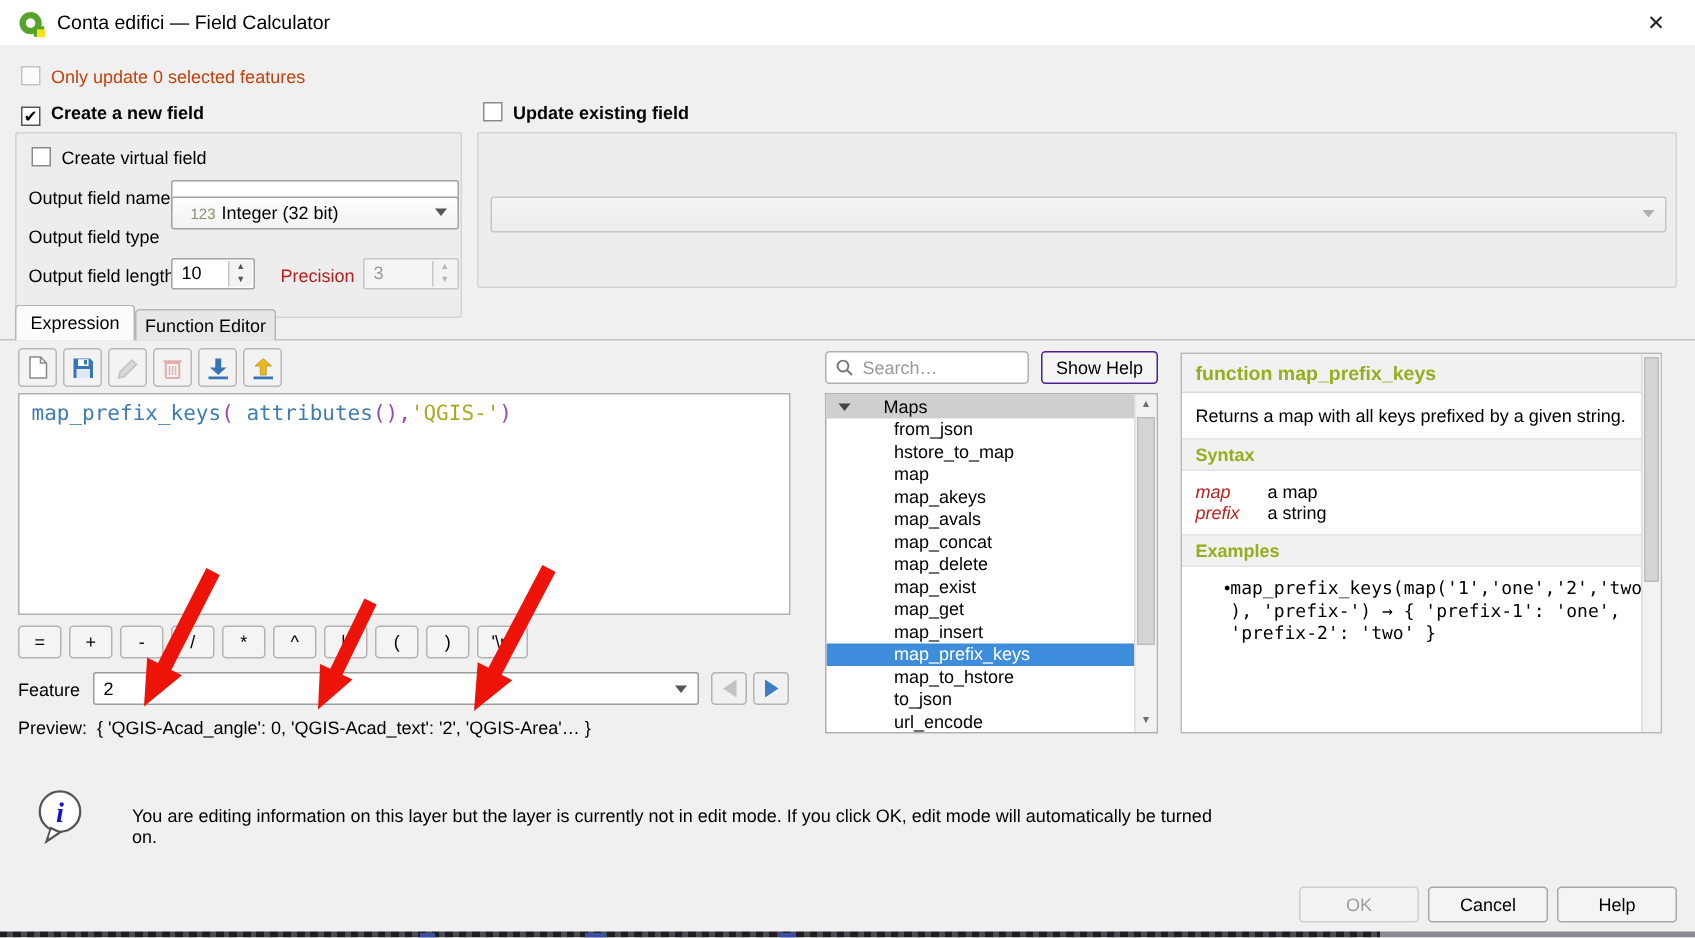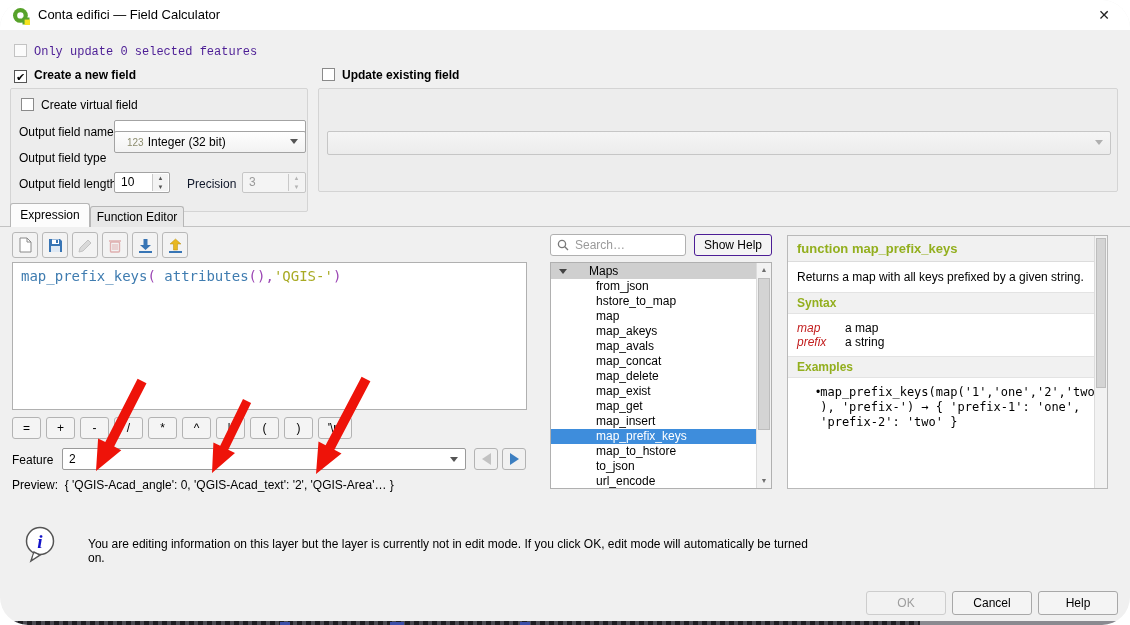--- a/index.html
+++ b/index.html
@@ -1,19 +1,19 @@
 <!DOCTYPE html>
 <html><head>
 <meta charset="utf-8">
 <style>
   * { box-sizing: border-box; margin: 0; padding: 0; }
   body { font-family: "Liberation Sans", sans-serif; }
   .screen {
     position: relative; width: 1130px; height: 625px;
-    background: #f0f0f0; font-size: 12px; color: #000; overflow: hidden; border-radius: 28px;
+    background: #f0f0f0; font-size: 12px; color: #000; overflow: hidden;
   }
   .abs { position: absolute; }
 
   
   .edge-strip { background: #4b4b52; }
   .dash-strip {
     background: repeating-linear-gradient(90deg, #1e1e22 0 5px, #4b4b52 5px 9px);
   }
   .blue-bit { background: #3b4ea8; }
 
@@ -21,21 +21,21 @@
   .titlebar { left:0; top:2; width:1130px; height:30px; background:#ffffff; }
   .titlebar .title { position:absolute; left:38px; top:0; line-height:30px; font-size:13px; }
   .close-btn { position:absolute; right:14px; top:0; width:24px; height:30px;
     text-align:center; line-height:30px; font-size:14px; color:#222; cursor:default; }
 
   
   .cb { display:inline-block; width:13px; height:13px; background:#fff;
     border:1px solid #8a8a8a; vertical-align:-2px; margin-right:7px;
     text-align:center; line-height:12px; font-size:11px; }
   .cb.disabled { border-color:#c3c3c3; background:#fbfbfb; }
-  .lbl-disabled { color:#4c1d95;font-family:Liberation Mono, monospace; }
+  .lbl-disabled { color:#c2410c; }
   .lbl-bold { font-weight:bold; }
 
   .groupbox { background:#ededed; border:1px solid #d4d4d4; border-radius:2px; }
 
   .field-label { position:absolute; font-size:12px; color:#000; }
   .txt-input { position:absolute; background:#fff; border:1px solid #a3a3a3; border-radius:2px; }
   .combo { position:absolute; background:linear-gradient(#fefefe,#f2f2f2);
     border:1px solid #a3a3a3; border-radius:2px; font-size:12px; }
   .combo .caret { position:absolute; right:7px; top:50%; margin-top:-3px;
     width:0; height:0; border-left:4px solid transparent; border-right:4px solid transparent;
@@ -170,21 +170,21 @@
       <span class="caret"></span>
     </div>
     <span class="field-label" style="left:8px;top:88px;">Output field length</span>
     <div class="spin" style="left:103px;top:83px;width:56px;height:21px;">
       <span class="val">10</span>
       <span class="btns">
           <span>▲</span>
           <span>▼</span>
         </span>
     </div>
-    <span class="field-label" style="left:176px;top:88px;color:#0f172a;">Precision</span>
+    <span class="field-label" style="left:176px;top:88px;color:#b91c1c;">Precision</span>
     <div class="spin disabled" style="left:231px;top:83px;width:64px;height:21px;">
       <span class="val">3</span>
       <span class="btns">
           <span>▲</span>
           <span>▼</span>
         </span>
     </div>
   </div>
 
   <div class="abs" style="left:322px;top:68px;">

